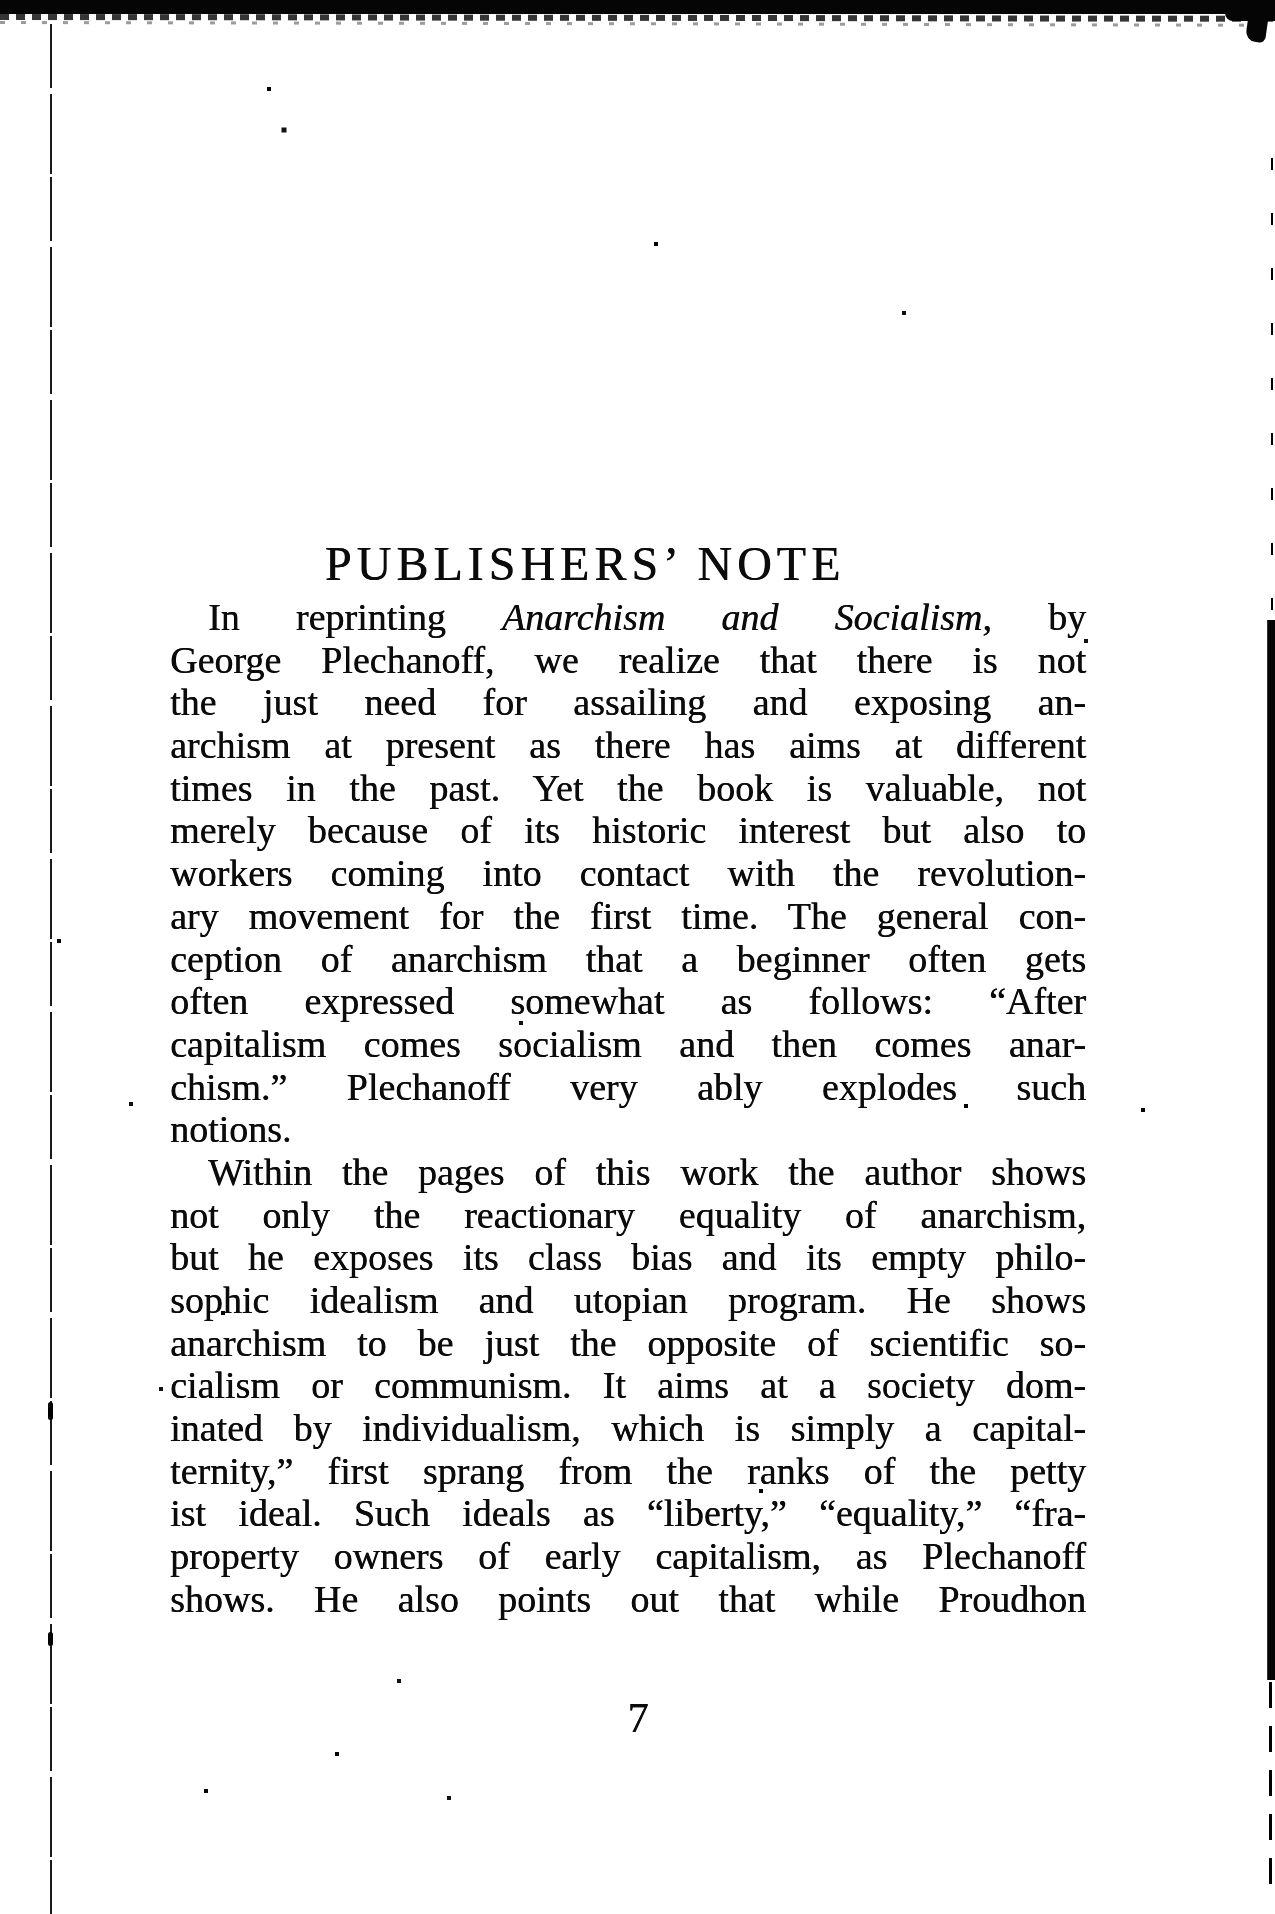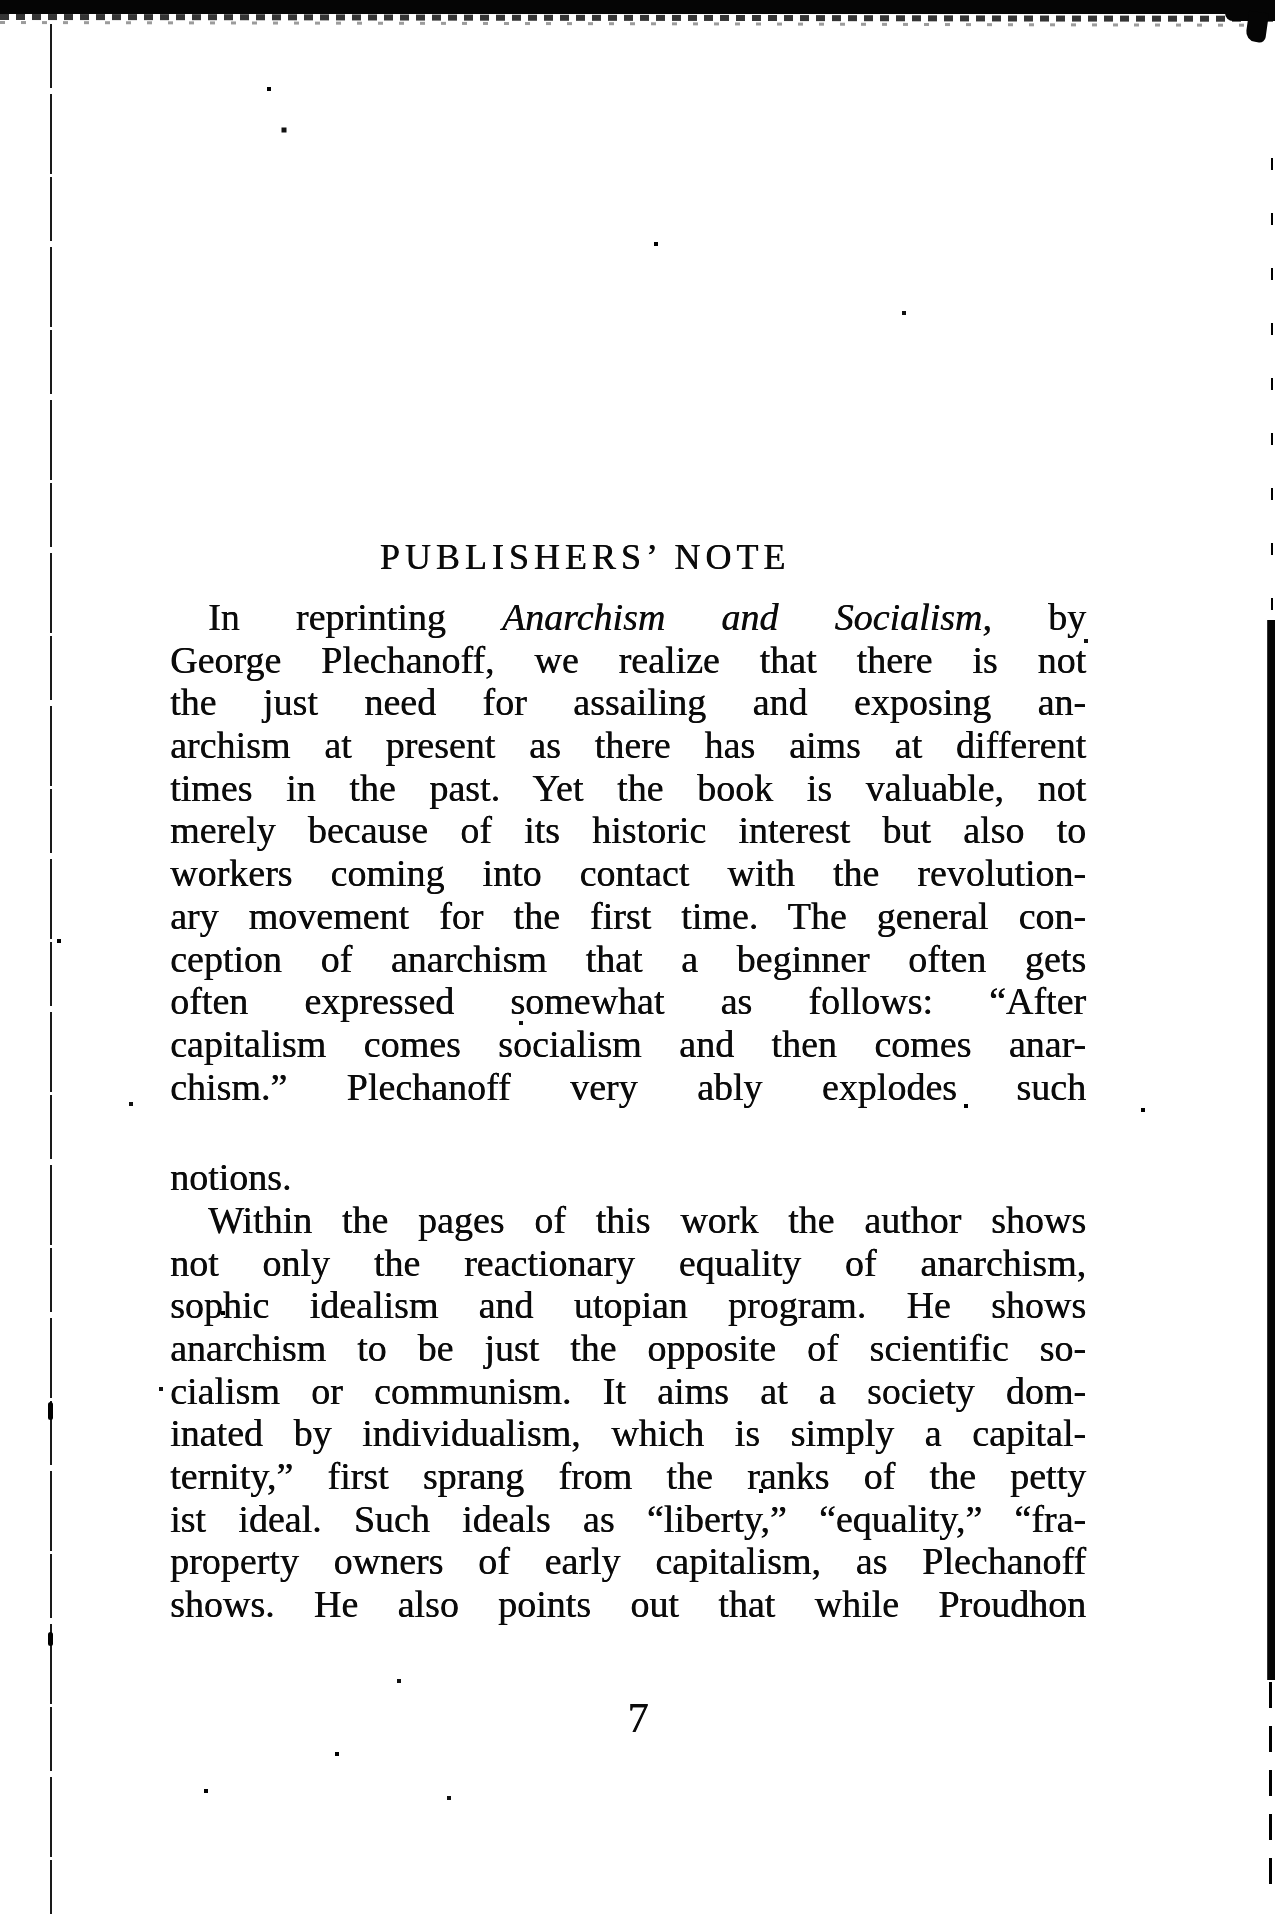--- a/index.html
+++ b/index.html
@@ -77,36 +77,36 @@
       448px 1797px 0 1px #111,
       760px 1490px 0 1px #000,
       160px 1388px 0 1px #111,
       205px 1790px 0 1px #000;
   }
 
   
   .title {
     position: absolute; left: 170px; top: 536px; width: 830px;
     margin: 0; text-align: center;
-    font-size: 36px; font-weight: normal; letter-spacing: 5px;
+    font-size: 48px; font-weight: normal; letter-spacing: 5px;
     text-shadow: 0.5px 0 0 currentColor;
     white-space: nowrap;
   }
   .text-block {
     position: absolute; left: 170px; top: 596px; width: 916px;
     font-size: 38px; word-spacing: -1px;
     text-shadow: 0.45px 0 0 currentColor;
   }
   .line {
     height: 42.7px; line-height: 42.7px;
     text-align: justify; text-align-last: justify;
     overflow: visible; white-space: nowrap;
   }
   .line.indent { padding-left: 38px; }
-  .line.nojust { text-align: right; text-align-last: left; margin-top: 48px; }
+  .line.nojust { text-align: right; text-align-last: left; }
   .em { font-style: italic; }
   .page-number {
     position: absolute; left: 600px; top: 1694px; width: 76px;
     text-align: center; font-size: 42px;
     text-shadow: 0.5px 0 0 currentColor;
   }
 </style>
 </head>
 <body>
 
@@ -138,20 +138,21 @@
     <div class="line">workers coming into contact with the revolution-</div>
     <div class="line">ary movement for the first time.  The general con-</div>
     <div class="line">ception of anarchism that a beginner often gets</div>
     <div class="line">often expressed somewhat as follows: “After</div>
     <div class="line">capitalism comes socialism and then comes anar-</div>
     <div class="line">chism.”  Plechanoff very ably explodes such</div>
     <div class="line nojust">notions.</div>
 
     <div class="line indent">Within the pages of this work the author shows</div>
     <div class="line">not only the reactionary equality of anarchism,</div>
+    <div class="line">but he exposes its class bias and its empty philo-</div>
     <div class="line">sophic idealism and utopian program.  He shows</div>
     <div class="line">anarchism to be just the opposite of scientific so-</div>
     <div class="line">cialism or communism.  It aims at a society dom-</div>
     <div class="line">inated by individualism, which is simply a capital-</div>
     <div class="line">ternity,” first sprang from the ranks of the petty</div>
     <div class="line">ist ideal. Such ideals as “liberty,” “equality,” “fra-</div>
     <div class="line">property owners of early capitalism, as Plechanoff</div>
     <div class="line">shows.  He also points out that while Proudhon</div>
   </div>
 

